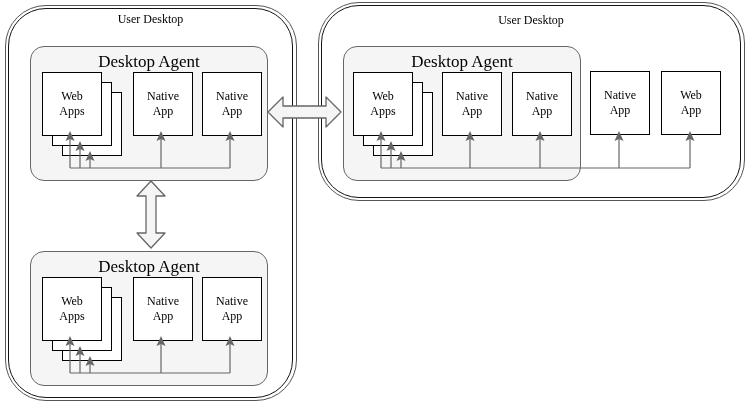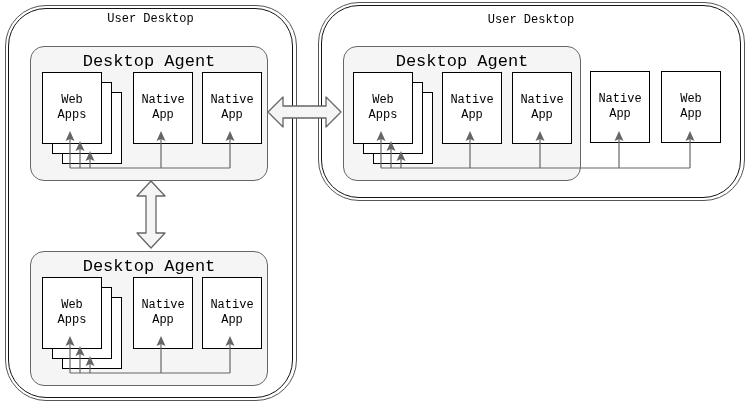--- a/index.html
+++ b/index.html
@@ -1,19 +1,19 @@
 <!DOCTYPE html>
 <html><head>
 <meta charset="utf-8">
 <style>
   * { margin:0; padding:0; box-sizing:border-box; }
   html,body { background:#ffffff; }
   #canvas {
     position:relative; width:752px; height:405px; background:#ffffff;
-    font-family:Liberation Mono, monospace; font-size:12px; color:#000;
+    font-family:Liberation Serif, serif; font-size:12px; color:#000;
     overflow:hidden;
     border-radius:12px;
   }
   .desktop {
     position:absolute; background:#ffffff;
     border:1.5px solid #141414; border-radius:38px;
   }
   .desktop::after {
     content:""; position:absolute; inset:-4px -5px -4px -4px;
     border:1px solid #555; border-radius:41px; pointer-events:none;
@@ -24,21 +24,21 @@
   }
   .agent {
     position:absolute; width:238px; height:135px;
     background:#f5f5f5; border:1px solid #666; border-radius:14px;
   }
   .agent-title {
     position:absolute; left:0; right:0; top:5px; text-align:center;
     font-size:17px; color:#000;
   }
   .app-box {
-    position:absolute; width:60px; height:72px;
+    position:absolute; width:60px; height:64px;
     background:#ffffff; border:1.5px solid #000;
     display:flex; align-items:center; justify-content:center;
     text-align:center; line-height:1.25; white-space:pre-line;
   }
   .stack-back   { z-index:1; }
   .stack-middle { z-index:2; }
   .stack-front  { z-index:3; }
   .n1 { z-index:3; }
   #connector-layer {
     position:absolute; left:0; top:0; width:752px; height:405px;

